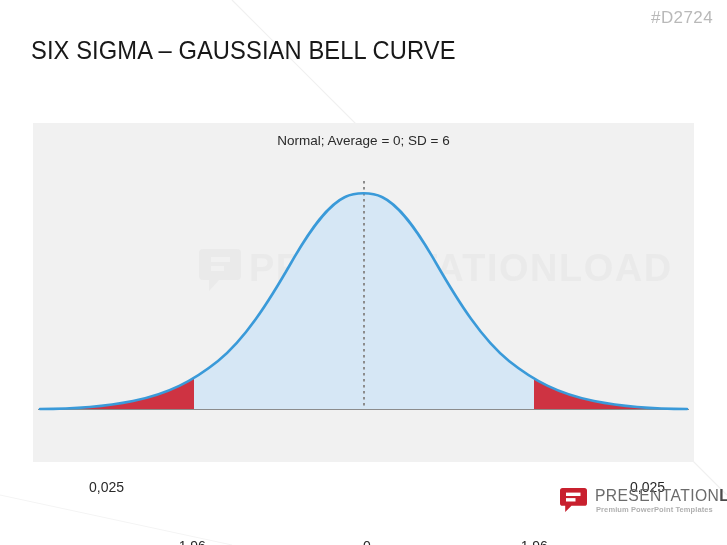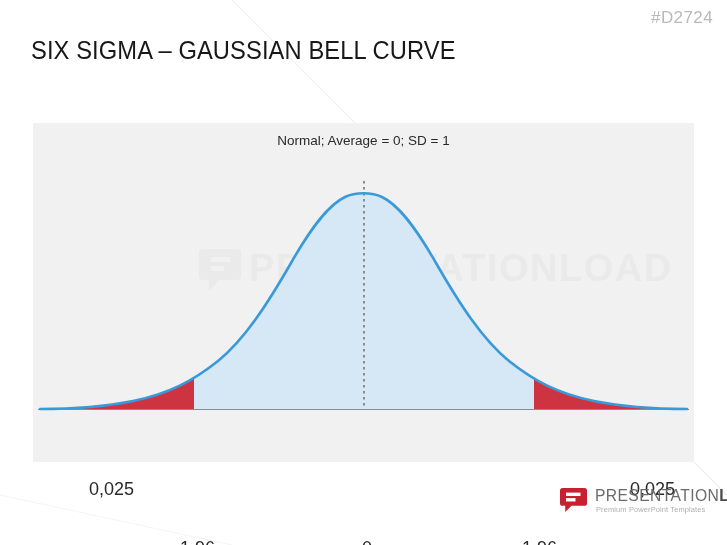--- a/index.html
+++ b/index.html
@@ -85,21 +85,21 @@
   .watermark {
     position: absolute;
     left: 0; top: 0;
     width: 661px; height: 339px;
     pointer-events: none;
   }
 
   
   .lbl {
     position: absolute;
-    font-size: 18px;
+    font-size: 14px;
     color: #2a2a2a;
     white-space: nowrap;
   }
   .lbl-prob-left  { left: 56px;  top: 356px; }
   .lbl-prob-right { left: 597px; top: 356px; }
   .lbl-tick-left  { left: 141px; top: 415px; }
   .lbl-tick-right { left: 483px; top: 415px; }
   .lbl-tick-center{ left: 320px; top: 415px; width: 28px; text-align: center; }
 
   
@@ -128,20 +128,21 @@
   }
   .logo-text b { color: #4a4a4a; font-weight: 700; }
   .logo-tag {
     position: absolute;
     left: 36px;
     top: 19px;
     font-size: 7.5px;
     color: #b0b0b0;
     letter-spacing: 0.1px;
     white-space: nowrap;
+    font-weight: bold;
   }
 </style>
 </head>
 <body>
 
 <div id="slide">
 
   <svg class="diagonal-guide" viewBox="0 0 727 545" width="727" height="545">
     <line x1="232" y1="0" x2="727" y2="495" stroke="#f0f0f0" stroke-width="1.2"></line>
     <line x1="0" y1="495" x2="232" y2="545" stroke="#f4f4f4" stroke-width="1"></line>
@@ -156,21 +157,21 @@
     <svg class="watermark" viewBox="0 0 661 339" width="661" height="339">
       <g fill="#eaeaea">
 
         <path d="M170 126 h34 a4 4 0 0 1 4 4 v23 a4 4 0 0 1 -4 4 h-18 l-10 11 v-11 h-6 a4 4 0 0 1 -4 -4 v-23 a4 4 0 0 1 4 -4 z"></path>
         <rect x="178" y="134" width="19" height="5" fill="#f1f1f1"></rect>
         <rect x="178" y="143" width="13" height="5" fill="#f1f1f1"></rect>
       </g>
       <text x="216" y="158" font-family="Liberation Sans, sans-serif" font-size="38" font-weight="700" letter-spacing="1.5" fill="#eaeaea">PRESENTATIONLOAD</text>
     </svg>
 
-    <div class="chart-caption">Normal; Average = 0; SD = 1</div>
+    <div class="chart-caption">Normal; Average = 0; SD = 6</div>
 
     <svg class="chart-svg" viewBox="0 0 661 339" width="661" height="339">
       <defs>
 
         <clipPath id="bellClip">
           <path d="M7 286
                    C 40 286, 70 284, 100 278
                    C 135 271, 160 258, 185 238
                    C 212 216, 235 180, 258 140
                    C 278 105, 295 82, 312 74

